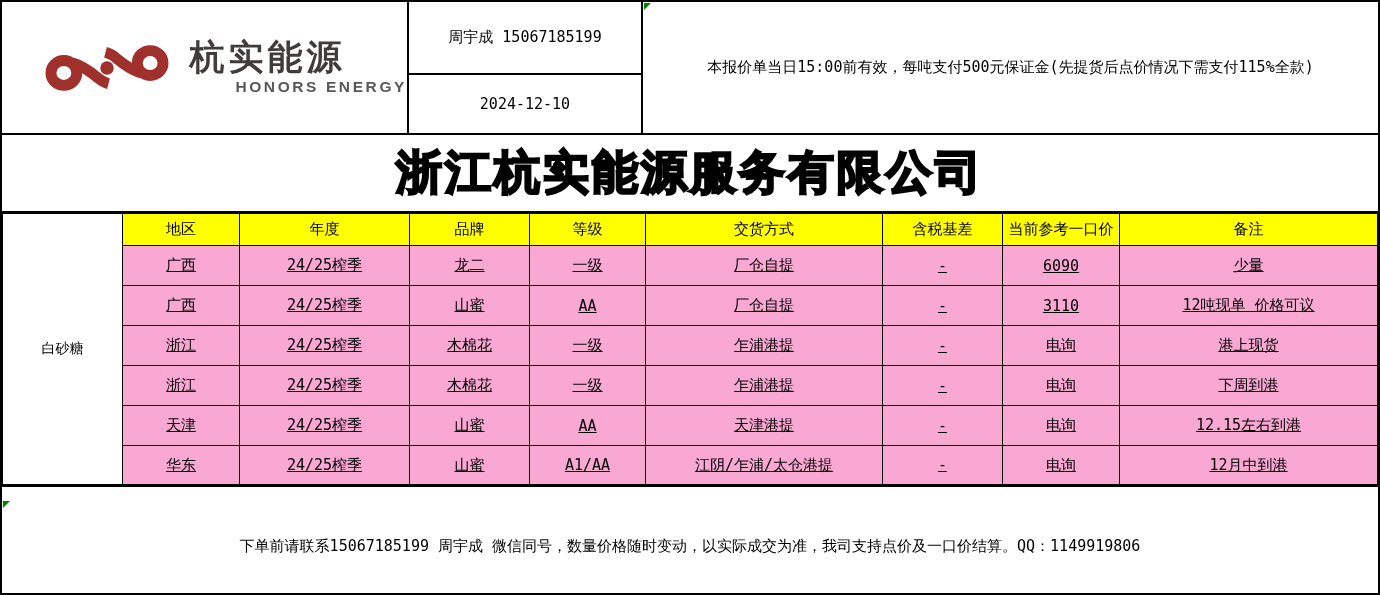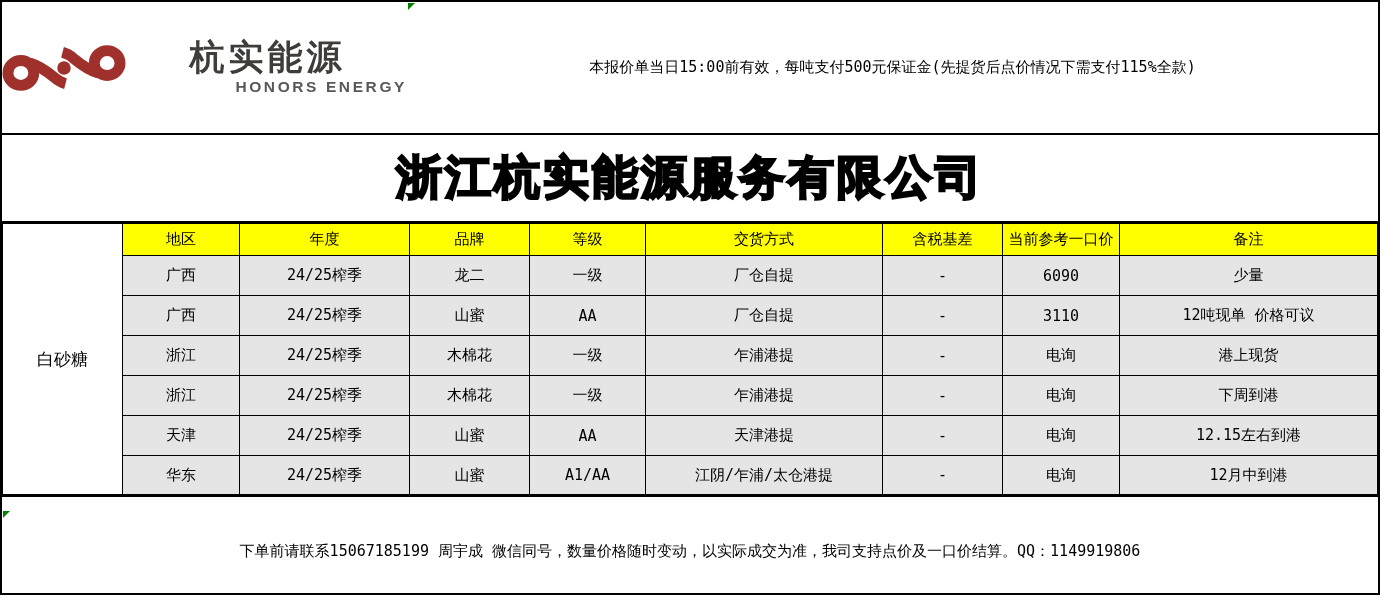--- a/index.html
+++ b/index.html
@@ -12,21 +12,21 @@
   .page {
     width: 1380px; height: 595px;
     border: 2px solid #000;
     background: #fff;
     display: flex; flex-direction: column;
     overflow: hidden;
   }
 
   
   .top-band { height: 133px; flex: 0 0 auto; display: flex; border-bottom: 2px solid #000; }
-  .logo-cell { flex: 0 0 405px; display: flex; align-items: center; justify-content: space-between; gap: 20px; }
+  .logo-cell { flex: 0 0 405px; display: flex; align-items: center; justify-content: flex-end; gap: 20px; }
   .logo-mark { display: block; }
   .logo-text { display: flex; flex-direction: column; align-items: flex-start; }
   .logo-cn {
     font-family: "DejaVu Sans", sans-serif;
     font-size: 35px; font-weight: 700; color: #3F3C3A; letter-spacing: 4px; line-height: 1.05;
   }
   .logo-en {
     font-family: "Liberation Sans", sans-serif;
     font-size: 15.5px; font-weight: 600; color: #595757; letter-spacing: 2.6px; margin-top: 3px; padding-left: 46px;
   }
@@ -34,43 +34,43 @@
   .contact-cell { height: 73px; border-bottom: 2px solid #000; display: flex; align-items: center; justify-content: center; font-size: 15px; }
   .date-cell { flex: 1; display: flex; align-items: center; justify-content: center; font-size: 15px; }
   .notice-cell { flex: 1; position: relative; display: flex; align-items: center; justify-content: center; font-size: 15px; padding: 0 8px; }
 
   .flag-tri {
     position: absolute; top: 1px; left: 1px; width: 0; height: 0;
     border-top: 7px solid #008000; border-right: 7px solid transparent;
   }
 
   
-  .title-band { height: 86px; flex: 0 0 auto; display: flex; align-items: center; justify-content: center; }
+  .title-band { height: 76px; flex: 0 0 auto; display: flex; align-items: center; justify-content: center; }
   .page-title {
     font-family: "DejaVu Sans", sans-serif;
     font-size: 46px; font-weight: 900; letter-spacing: 3px;
     -webkit-text-stroke: 2.4px #000;
     white-space: nowrap;
   }
 
   
   table.price-table {
     width: 100%; flex: 0 0 auto;
     border-collapse: collapse; table-layout: fixed;
     border-top: 3px solid #000; border-bottom: 3px solid #000;
   }
   .price-table th, .price-table td {
     border: 1px solid #000;
     text-align: center; vertical-align: middle;
     font-size: 15px; font-weight: normal;
     overflow: hidden; white-space: nowrap;
   }
   .price-table tr.hdr-row th { height: 33px; background: #FFFF00; text-align: center; }
-  .price-table tr.data-row td { height: 40px; background: #e5e5e5; }
-  .price-table td.cat-cell { background: #fff; font-size: 17px; }
+  .price-table tr.data-row td { height: 40px; background: #f9a8d4; text-decoration: underline; }
+  .price-table td.cat-cell { background: #fff; font-size: 14px; }
 
   
   .footer-band { flex: 1; position: relative; display: flex; align-items: center; justify-content: center; font-size: 15px; margin-top: 13px; }
 </style>
 </head>
 <body>
 
 <div class="page">
 
   <div class="top-band">
@@ -81,20 +81,24 @@
           <path d="M 28,18 C 38,21 46,27 52,32 C 55.5,35 59,37.5 64,38.8"></path>
           <ellipse cx="106" cy="18" rx="13" ry="12.5"></ellipse>
           <path d="M 97,28 C 87,25 79,19 73,14 C 69.5,11 66,8.5 61,7.2"></path>
         </g>
         <circle cx="62.5" cy="23" r="6.8" fill="#A0302B"></circle>
       </svg>
       <div class="logo-text">
         <div class="logo-cn">杭实能源</div>
         <div class="logo-en">HONORS ENERGY</div>
       </div>
+    </div>
+    <div class="mid-col">
+      <div class="contact-cell">周宇成 15067185199</div>
+      <div class="date-cell">2024-12-10</div>
     </div>
     <div class="notice-cell">
       <span class="flag-tri"></span>
       <span>本报价单当日15:00前有效，每吨支付500元保证金(先提货后点价情况下需支付115%全款)</span>
     </div>
   </div>
 
   <div class="title-band">
     <div class="page-title">浙江杭实能源服务有限公司</div>
   </div>

